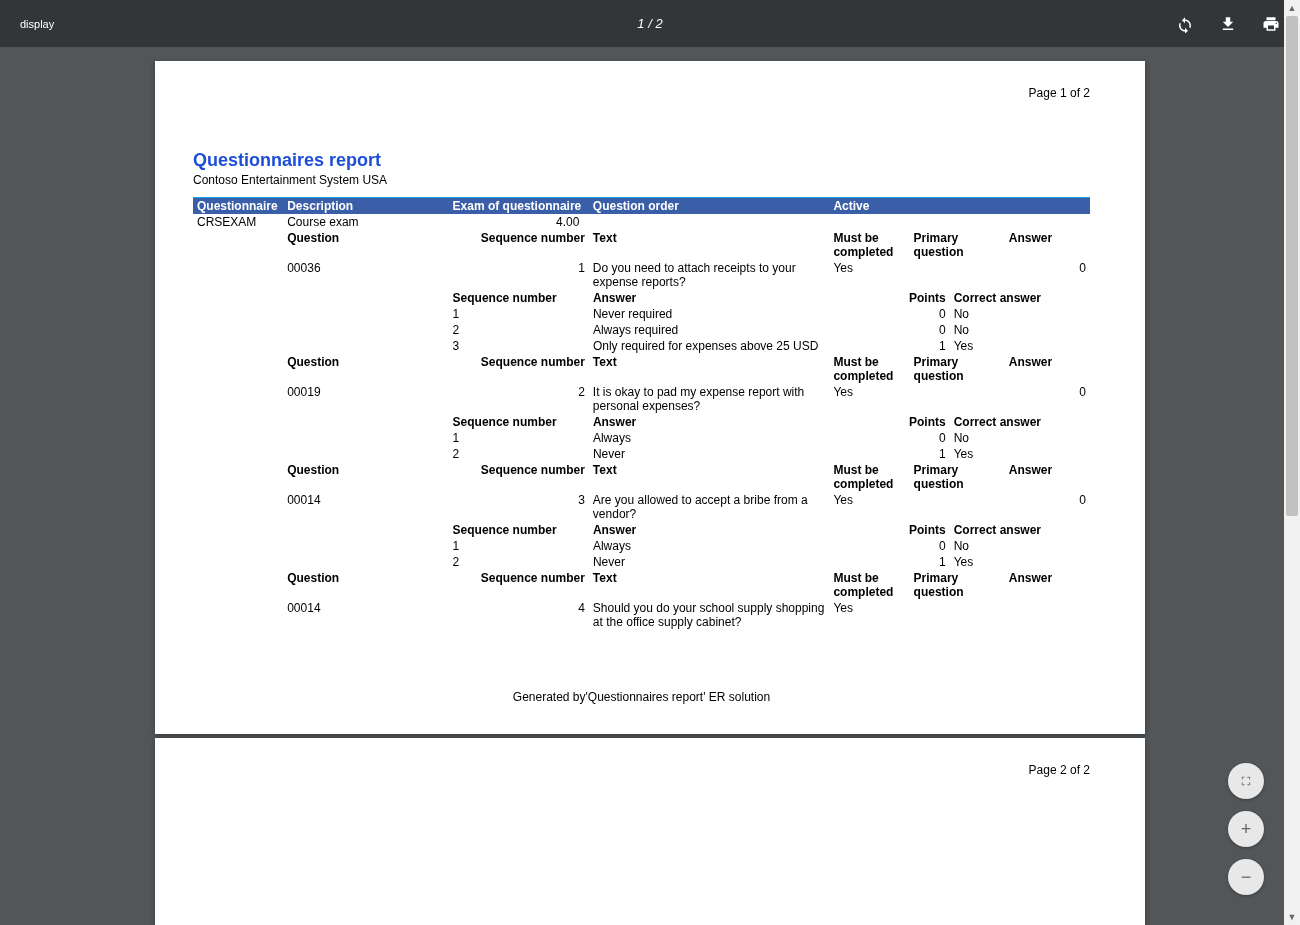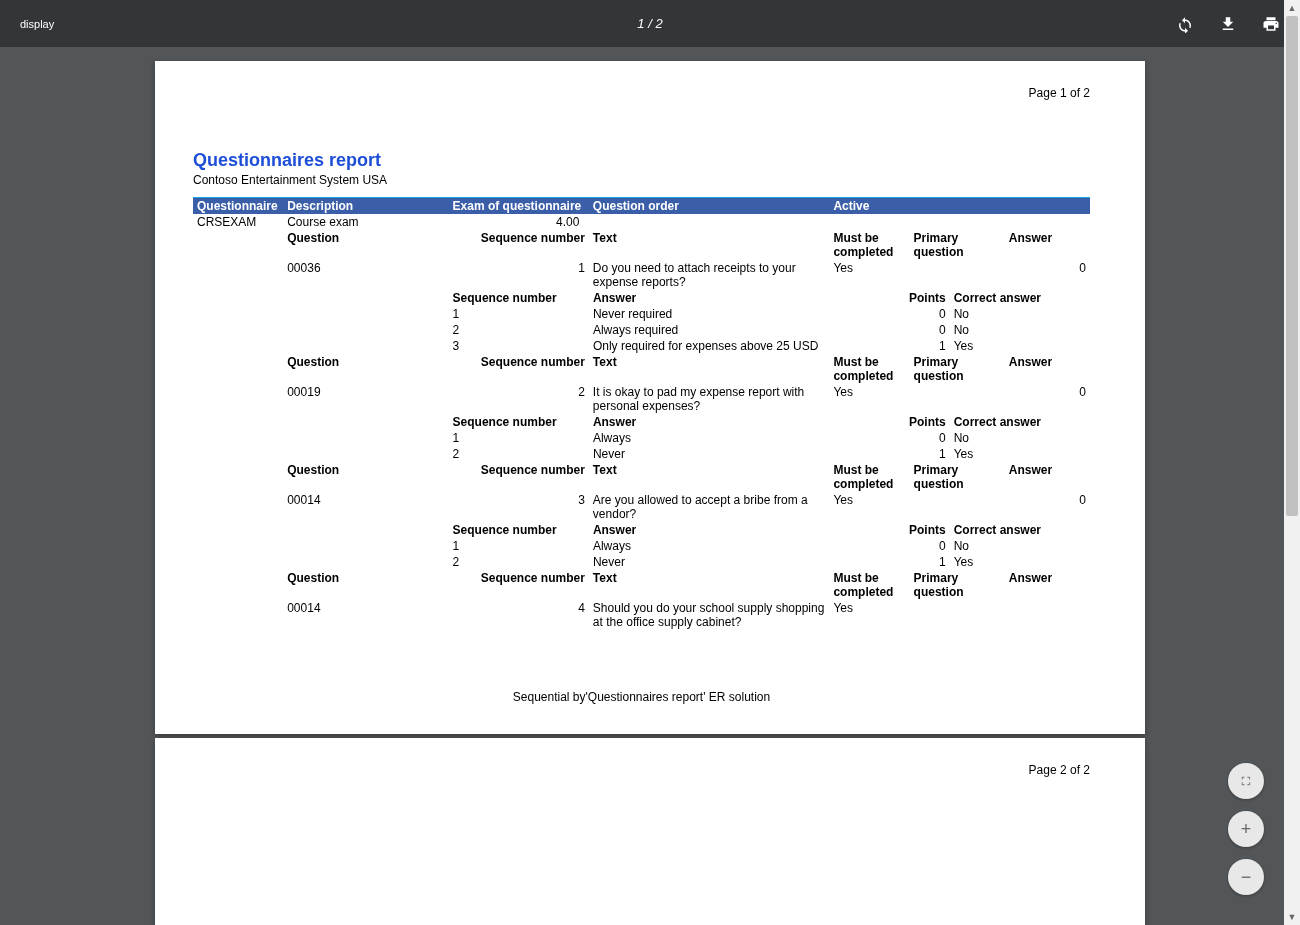--- a/index.html
+++ b/index.html
@@ -427,21 +427,21 @@
               <td class="right">4</td>
               <td>Should you do your school supply shopping at the office supply cabinet?</td>
               <td>Yes</td>
               <td></td>
               <td class="right"></td>
             </tr>
           </tbody>
         </table>
       </div>
 
-    <div class="generated">Sequential by'Questionnaires report' ER solution</div>
+    <div class="generated">Generated by'Questionnaires report' ER solution</div>
   </div>
   <div class="page page2">
     <div class="page-num-top">Page 2 of 2</div>
   </div>
 </div>
 
 <div class="float-buttons">
   <div class="circle-btn">
     <svg width="16" height="16" viewBox="0 0 24 24" fill="#777">
         <path d="M3 3h6v2H5v4H3V3zm12 0h6v6h-2V5h-4V3zM3 15h2v4h4v2H3v-6zm16 0h2v6h-6v-2h4v-4z" transform="scale(0.7) translate(5,5)"></path>

